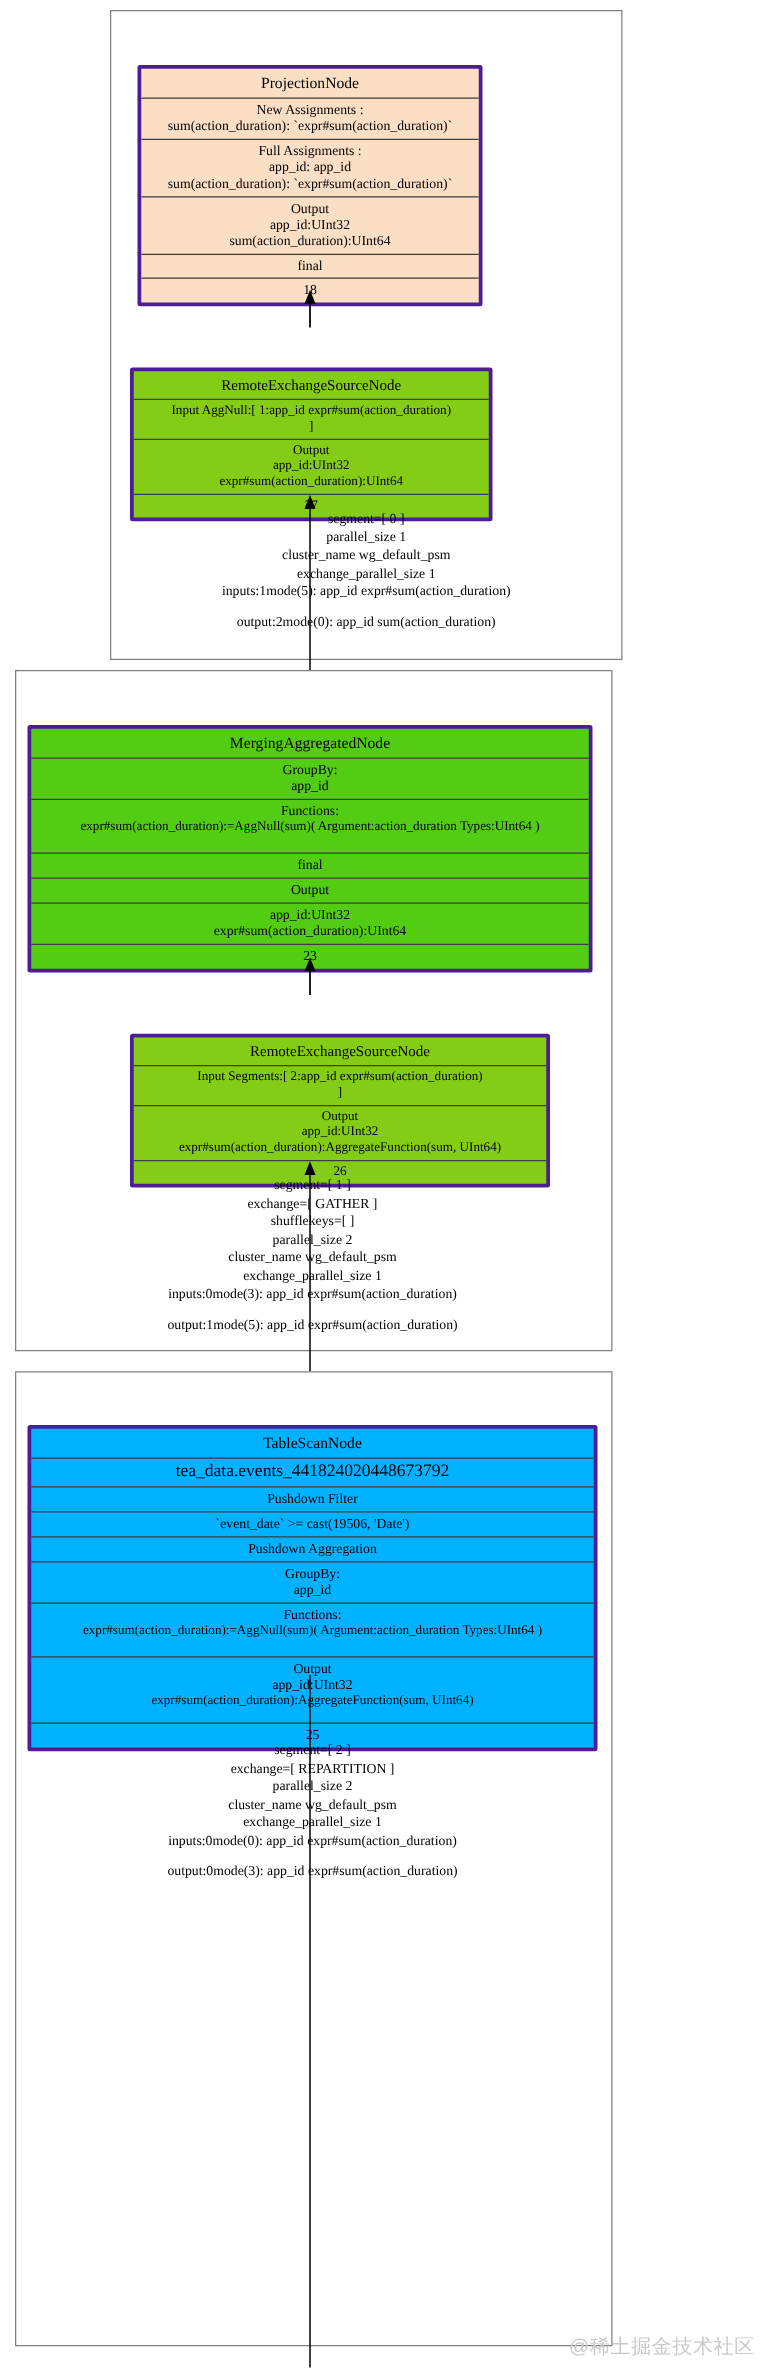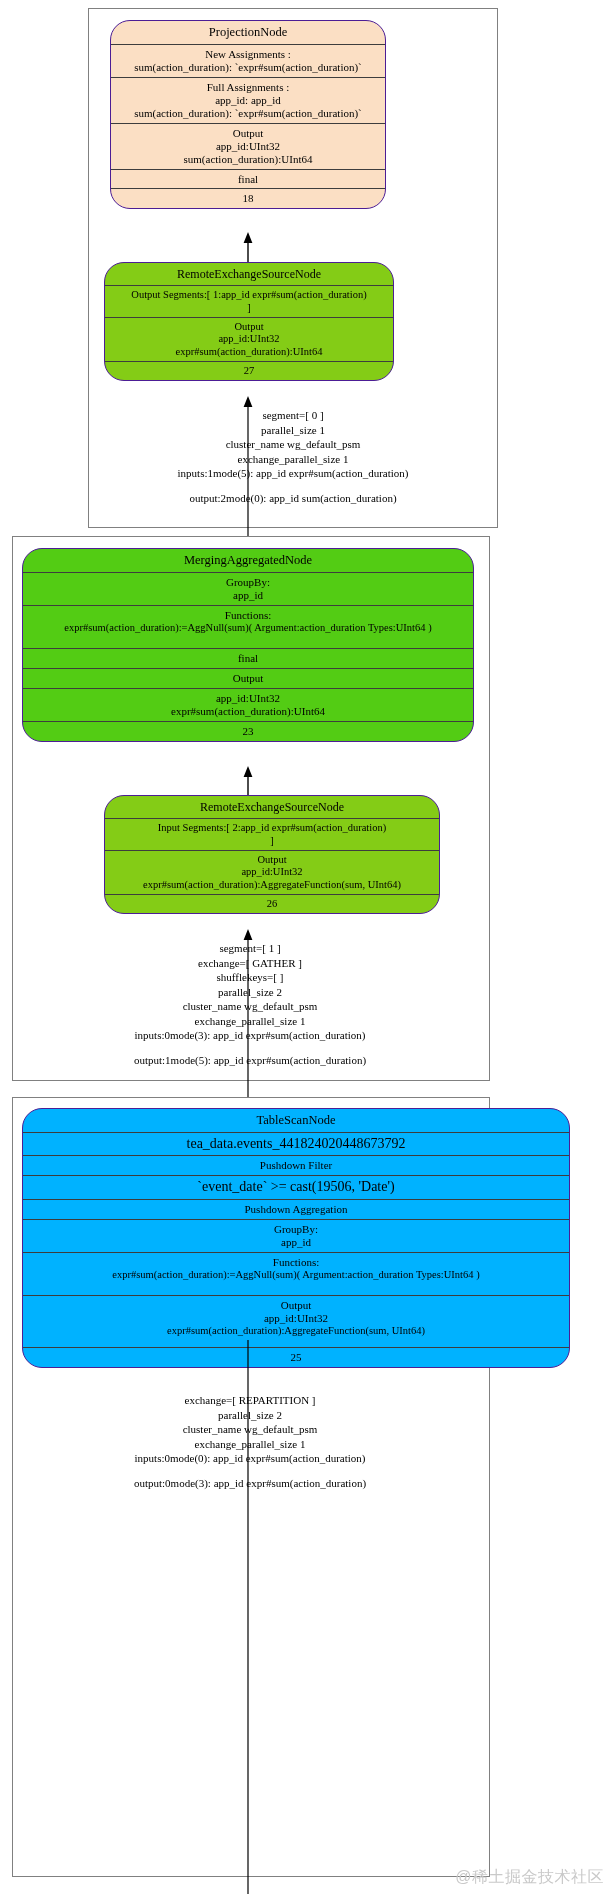--- a/index.html
+++ b/index.html
@@ -27,24 +27,25 @@
     background: #ffffff;
     box-sizing: border-box;
   }
   #segment-0 { left: 88px;  top: 8px;    width: 410px; height: 520px; }
   #segment-1 { left: 12px;  top: 536px;  width: 478px; height: 545px; }
   #segment-2 { left: 12px;  top: 1097px; width: 478px; height: 780px; }
 
   
   .node {
     position: absolute;
-    border: 1px solid #4c1d95;
-    border-radius: 20px;
+    border: 3px solid #4c1d95;
+    border-radius: 2px;
     box-sizing: border-box;
     overflow: hidden;
+    margin-top: 32px;
   }
   .node .row {
     border-top: 1px solid #3d3d3d;
     text-align: center;
     padding: 3px 16px;
     line-height: 1.18;
     box-sizing: border-box;
   }
   .node .row:first-child { border-top: none; }
   .node .title {
@@ -56,21 +57,21 @@
   .peach  { background: #fbdfc4; }
   .gold   { background: #84cc16; }
   .green  { background: #53cc14; }
   .blue   { background: #00b2ff; }
 
   
   #projection-node          { left: 110px; top: 20px;   width: 276px; font-size: 11px; }
   #remote-exchange-node-27  { left: 104px; top: 262px;  width: 290px; font-size: 10.5px; }
   #merging-aggregated-node  { left: 22px;  top: 548px;  width: 452px; font-size: 11px; }
   #remote-exchange-node-26  { left: 104px; top: 795px;  width: 336px; font-size: 10.5px; }
-  #table-scan-node          { left: 22px;  top: 1108px; width: 548px; font-size: 11px; }
+  #table-scan-node          { left: 22px;  top: 1108px; width: 456px; font-size: 11px; }
 
   #projection-node .title,
   #merging-aggregated-node .title,
   #table-scan-node .title { font-size: 12.5px; }
   #remote-exchange-node-27 .title,
   #remote-exchange-node-26 .title { font-size: 12px; }
 
   
   .arrow {
     position: absolute;
@@ -131,21 +132,21 @@
   <div class="arrow" style="left:241px; top:232px; height:30px;">
     <svg width="14" height="30" viewBox="0 0 14 30">
       <line x1="7" y1="30" x2="7" y2="9" stroke="#000" stroke-width="1.4"></line>
       <polygon points="7,0 2.6,11 11.4,11" fill="#000"></polygon>
     </svg>
   </div>
 
   <div class="node gold" id="remote-exchange-node-27">
     <div class="row title">RemoteExchangeSourceNode</div>
     <div class="row">
-      <span class="line">Output Segments:[ 1:app_id expr#sum(action_duration)</span>
+      <span class="line">Input AggNull:[ 1:app_id expr#sum(action_duration)</span>
       <span class="line">]</span>
     </div>
     <div class="row">
       <span class="line">Output</span>
       <span class="line">app_id:UInt32</span>
       <span class="line">expr#sum(action_duration):UInt64</span>
     </div>
     <div class="row">27</div>
   </div>
 
@@ -225,21 +226,21 @@
     <span class="gap"></span>
     <span class="line">output:1mode(5): app_id expr#sum(action_duration)</span>
   </div>
 
   <div class="segment" id="segment-2"></div>
 
   <div class="node blue" id="table-scan-node">
     <div class="row title">TableScanNode</div>
     <div class="row" style="font-size:14px;">tea_data.events_441824020448673792</div>
     <div class="row">Pushdown Filter</div>
-    <div class="row" style="font-size:14px;">`event_date` &gt;= cast(19506, 'Date')</div>
+    <div class="row" style="font-size:11px;">`event_date` &gt;= cast(19506, 'Date')</div>
     <div class="row">Pushdown Aggregation</div>
     <div class="row">
       <span class="line">GroupBy:</span>
       <span class="line">app_id</span>
     </div>
     <div class="row" style="padding-bottom:14px;">
       <span class="line">Functions:</span>
       <span class="line" style="font-size:10.5px;">expr#sum(action_duration):=AggNull(sum)( Argument:action_duration Types:UInt64 )</span>
     </div>
     <div class="row" style="padding-bottom:10px;">
@@ -249,20 +250,21 @@
     </div>
     <div class="row">25</div>
   </div>
 
   <div class="arrow" style="left:241px; top:1340px; height:555px;">
     <svg width="14" height="555" viewBox="0 0 14 555">
       <line x1="7" y1="555" x2="7" y2="0" stroke="#000" stroke-width="1.2"></line>
     </svg>
   </div>
   <div class="edge-label" style="left:22px; top:1393px; width:456px;">
+    <span class="line">segment=[ 2 ]</span>
     <span class="line">exchange=[ REPARTITION ]</span>
     <span class="line">parallel_size 2</span>
     <span class="line">cluster_name wg_default_psm</span>
     <span class="line">exchange_parallel_size 1</span>
     <span class="line">inputs:0mode(0): app_id expr#sum(action_duration)</span>
     <span class="gap"></span>
     <span class="line">output:0mode(3): app_id expr#sum(action_duration)</span>
   </div>
 
   <div id="watermark">@稀土掘金技术社区</div>

